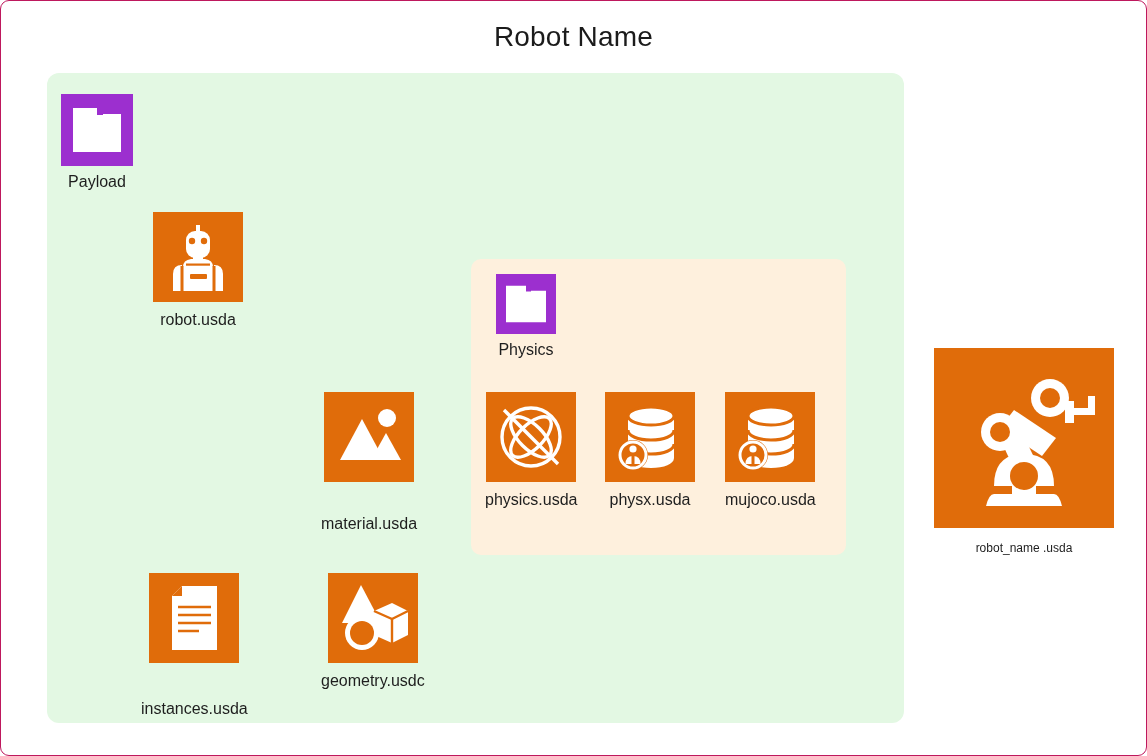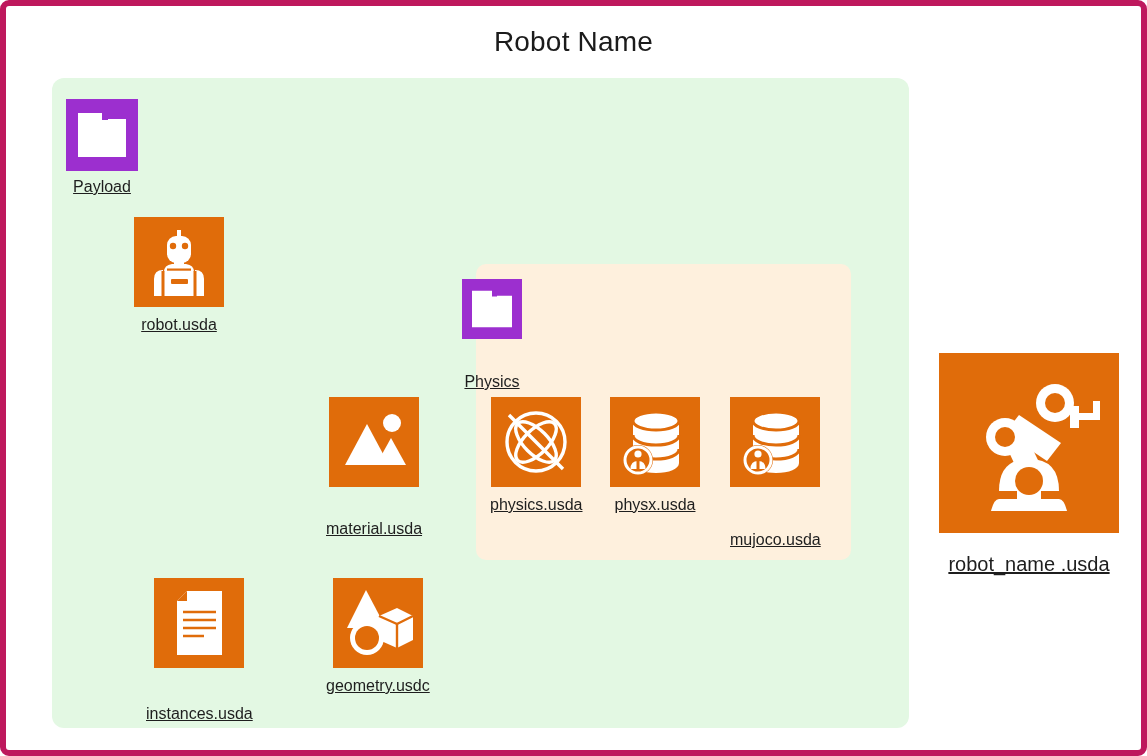--- a/index.html
+++ b/index.html
@@ -6,21 +6,21 @@
   html, body {
     margin: 0; padding: 0;
     background: #ffffff;
     font-family: "Liberation Sans", "DejaVu Sans", sans-serif;
   }
   #canvas {
     position: relative;
     width: 1147px;
     height: 756px;
     background: #ffffff;
-    border: 6px solid #be185d;
+    border: 1px solid #be185d;
     border-radius: 9px;
     overflow: hidden;
   }
   #page-title {
     position: absolute;
     top: 20px; left: 0; right: 0;
     text-align: center;
     font-size: 28px;
     color: #1b1b1b;
     letter-spacing: 0.2px;
@@ -50,38 +50,37 @@
     display: block;
     line-height: 0;
   }
   .tile svg { display: block; }
   .node-label {
     margin-top: 9px;
     font-size: 16px;
     color: #1e1e1e;
     white-space: nowrap;
     text-align: center;
-    text-decoration: underline;
   }
   
   #node-payload      { left: 60px;  top: 93px;  }
-  #node-robot        { left: 128px; top: 211px; }
+  #node-robot        { left: 152px; top: 211px; }
   #node-base         { left: 140px; top: 391px; }
   #node-material     { left: 320px; top: 391px; gap: 24px; }
   #node-instances    { left: 140px; top: 572px; gap: 28px; }
   #node-geometry     { left: 320px; top: 572px; justify-content: center; }
-  #node-physics-dir  { left: 456px; top: 273px; gap: 27px; }
+  #node-physics-dir  { left: 495px; top: 273px; }
   #node-physics      { left: 484px; top: 391px; }
   #node-physx        { left: 604px; top: 391px; }
-  #node-mujoco       { left: 724px; top: 391px; gap: 35px; }
+  #node-mujoco       { left: 724px; top: 391px; }
   #node-robotname    { left: 933px; top: 347px; }
 
   #node-payload .node-label,
   #node-physics-dir .node-label { margin-top: 7px; }
-  #node-robotname .node-label { margin-top: 20px; font-size: 20px; }
+  #node-robotname .node-label { margin-top: 13px; font-size: 12px; }
 
   .w72  { width: 72px;  }
   .w90  { width: 90px;  }
   .w180 { width: 180px; }
 </style>
 </head>
 <body>
 
 <div id="canvas">
 

